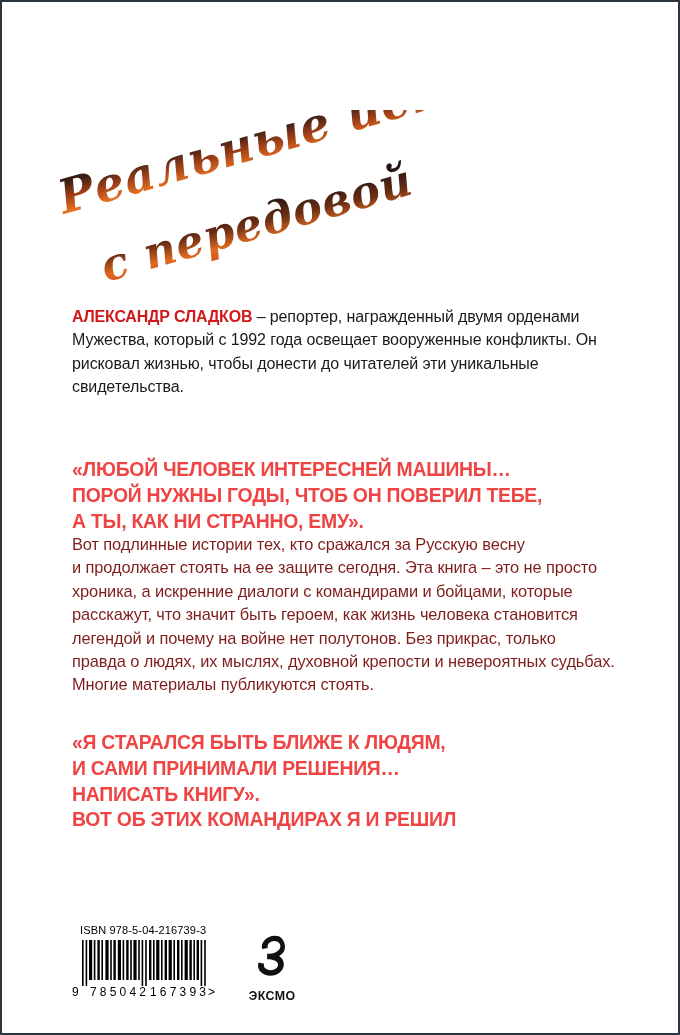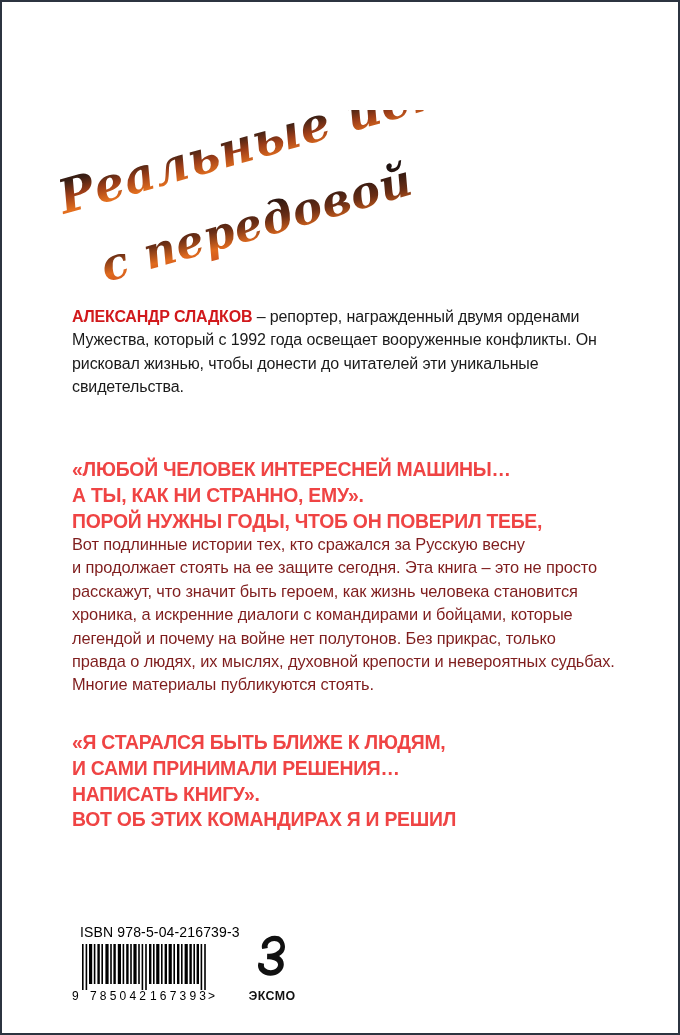--- a/index.html
+++ b/index.html
@@ -106,21 +106,21 @@
 
   .barcode-block {
     position: absolute;
     left: 0;
     top: 0;
     width: 144px;
   }
 
   .isbn-text {
     font-family: "Liberation Sans", sans-serif;
-    font-size: 14px;
+    font-size: 11px;
     color: #000;
     letter-spacing: 0.15px;
     margin-left: 8px;
     margin-bottom: 2px;
     white-space: nowrap;
   }
 
   .barcode-svg { display: block; }
 
   .publisher {
@@ -169,29 +169,29 @@
       <text class="script-line" x="4" y="104" font-size="47" fill="url(#flameGrad)" transform="rotate(-16 4 104)">Реальные истории</text>
 
       <text class="script-line" x="46" y="172" font-size="44" fill="url(#flameGrad2)" transform="rotate(-16 46 172)">с передовой</text>
     </svg>
   </div>
 
   <p class="col bio"><span class="author">АЛЕКСАНДР СЛАДКОВ</span><span> – репортер, награжденный двумя орденами Мужества, который с 1992 года освещает вооруженные конфликты. Он рисковал жизнью, чтобы донести до читателей эти уникальные свидетельства.</span></p>
 
   <div class="col quote quote-1">
     <span class="ln">«ЛЮБОЙ ЧЕЛОВЕК ИНТЕРЕСНЕЙ МАШИНЫ…</span>
+    <span class="ln">ПОРОЙ НУЖНЫ ГОДЫ, ЧТОБ ОН ПОВЕРИЛ ТЕБЕ,</span>
     <span class="ln">А ТЫ, КАК НИ СТРАННО, ЕМУ».</span>
-    <span class="ln">ПОРОЙ НУЖНЫ ГОДЫ, ЧТОБ ОН ПОВЕРИЛ ТЕБЕ,</span>
   </div>
 
   <div class="col body-copy">
     <span class="ln">Вот подлинные истории тех, кто сражался за Русскую весну</span>
     <span class="ln">и продолжает стоять на ее защите сегодня. Эта книга – это не просто</span>
+    <span class="ln">хроника, а искренние диалоги с командирами и бойцами, которые</span>
     <span class="ln">расскажут, что значит быть героем, как жизнь человека становится</span>
-    <span class="ln">хроника, а искренние диалоги с командирами и бойцами, которые</span>
     <span class="ln">легендой и почему на войне нет полутонов. Без прикрас, только</span>
     <span class="ln">правда о людях, их мыслях, духовной крепости и невероятных судьбах.</span>
     <span class="ln">Многие материалы публикуются стоять.</span>
   </div>
 
   <div class="col quote quote-2">
     <span class="ln">«Я СТАРАЛСЯ БЫТЬ БЛИЖЕ К ЛЮДЯМ,</span>
     <span class="ln">И САМИ ПРИНИМАЛИ РЕШЕНИЯ…</span>
     <span class="ln">НАПИСАТЬ КНИГУ».</span>
     <span class="ln">ВОТ ОБ ЭТИХ КОМАНДИРАХ Я И РЕШИЛ</span>

